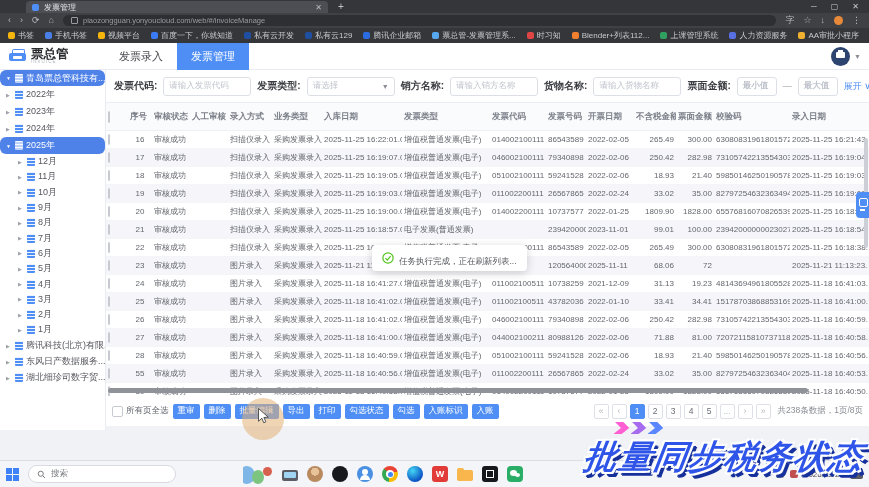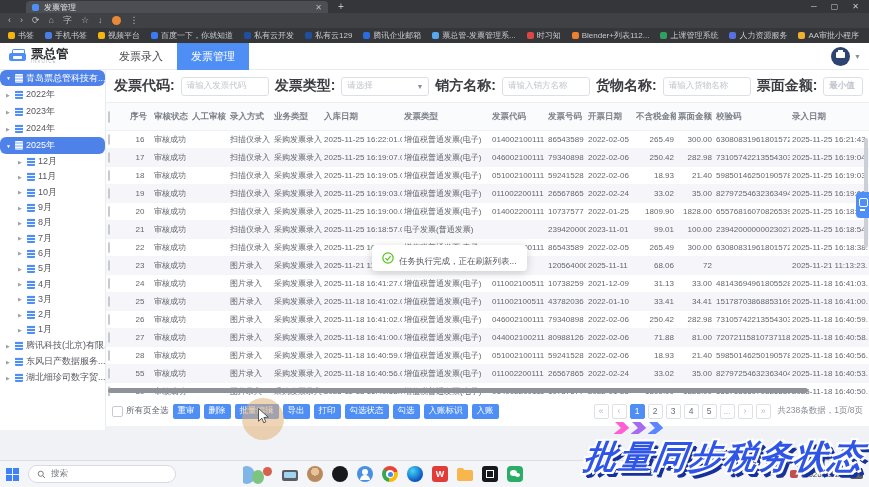--- a/index.html
+++ b/index.html
@@ -45,21 +45,21 @@
   .apptab.active{background:#4e8ef5;color:#fff;}
   #user{margin-left:auto;margin-right:8px;display:flex;align-items:center;gap:4px;}
   #user-avatar{width:19px;height:19px;border-radius:50%;background:#2e4470;position:relative;}
   #user-avatar:before{content:"";position:absolute;left:5px;top:5px;width:9px;height:6px;background:#fff;border-radius:1px;}
   #user-avatar:after{content:"";position:absolute;left:7px;top:3px;width:5px;height:2px;background:#fff;}
   .caret{font-size:7px;color:#8a8d94;}
 
   
   #filterbar{left:106px;top:70px;width:763px;height:33px;background:#fff;border-bottom:1px solid #e9ecf2;
              display:flex;align-items:center;gap:6px;padding:0 8px;box-sizing:border-box;overflow:hidden;}
-  .flabel{font-size:14px;font-weight:bold;color:#3c3d42;white-space:nowrap;flex:none;}
+  .flabel{font-size:10px;font-weight:bold;color:#3c3d42;white-space:nowrap;flex:none;}
   .finput{height:19px;border:1px solid #dcdfe6;border-radius:3px;background:#fff;display:flex;align-items:center;
           padding:0 5px;font-size:8.5px;color:#bfc3cc;box-sizing:border-box;flex:none;white-space:nowrap;overflow:hidden;}
   .w90{width:88px;} .w40{width:40px;font-weight:bold;}
   .fselect{justify-content:space-between;}
   .dash{color:#aaa;font-size:9px;}
   #expand-link{color:#4e8ef5;font-size:9px;white-space:nowrap;flex:none;}
   .btn-query{width:33px;height:20px;background:#4e8ef5;border-radius:3px;color:#fff;font-size:9.5px;
              display:flex;align-items:center;justify-content:center;flex:none;}
 
   
@@ -175,20 +175,24 @@
     <span>▢</span>
     <span>✕</span>
   </div>
 </div>
 
 <div class="abs" id="navbar">
   <span class="navico">‹</span>
   <span class="navico">›</span>
   <span class="navico">⟳</span>
   <span class="navico">⌂</span>
+  <div id="urlbox">
+    <span class="lockico"></span>
+    <span id="urltext">piaozongguan.yonyoucloud.com/web/#/invoiceManage</span>
+  </div>
   <span class="navico">字</span>
   <span class="navico">☆</span>
   <span class="navico">↓</span>
   <span id="avatar-dot"></span>
   <span class="navico">⋮</span>
 </div>
 
 <div class="abs" id="bmbar">
     <span class="bm">
       <span class="bm-ico" style="background:#f5b50a"></span>
@@ -561,21 +565,21 @@
           <td>审核成功</td>
           <td></td>
           <td>图片录入</td>
           <td>采购发票录入</td>
           <td>2025-11-18 16:41:27.0</td>
           <td>增值税普通发票(电子)</td>
           <td>011002100511</td>
           <td>10738259</td>
           <td>2021-12-09</td>
           <td class="num">31.13</td>
-          <td class="num">33.00</td>
+          <td class="num">19.23</td>
           <td>48143694961805528483</td>
           <td>2025-11-18 16:41:03.81</td>
           <td></td>
         </tr>
         <tr>
           <td><span class="cb"></span></td>
           <td style="text-align:center">25</td>
           <td>审核成功</td>
           <td></td>
           <td>图片录入</td>

